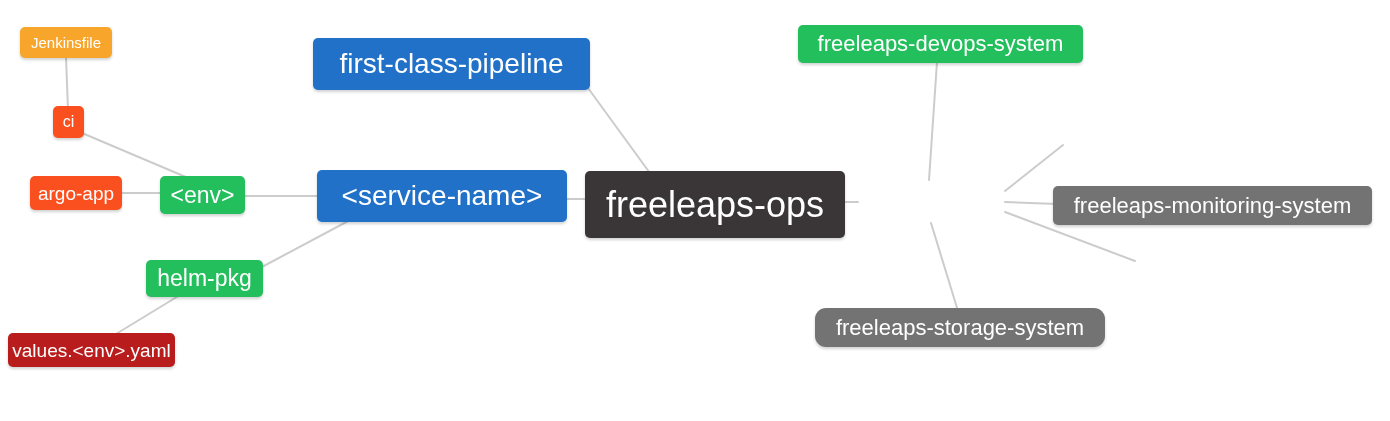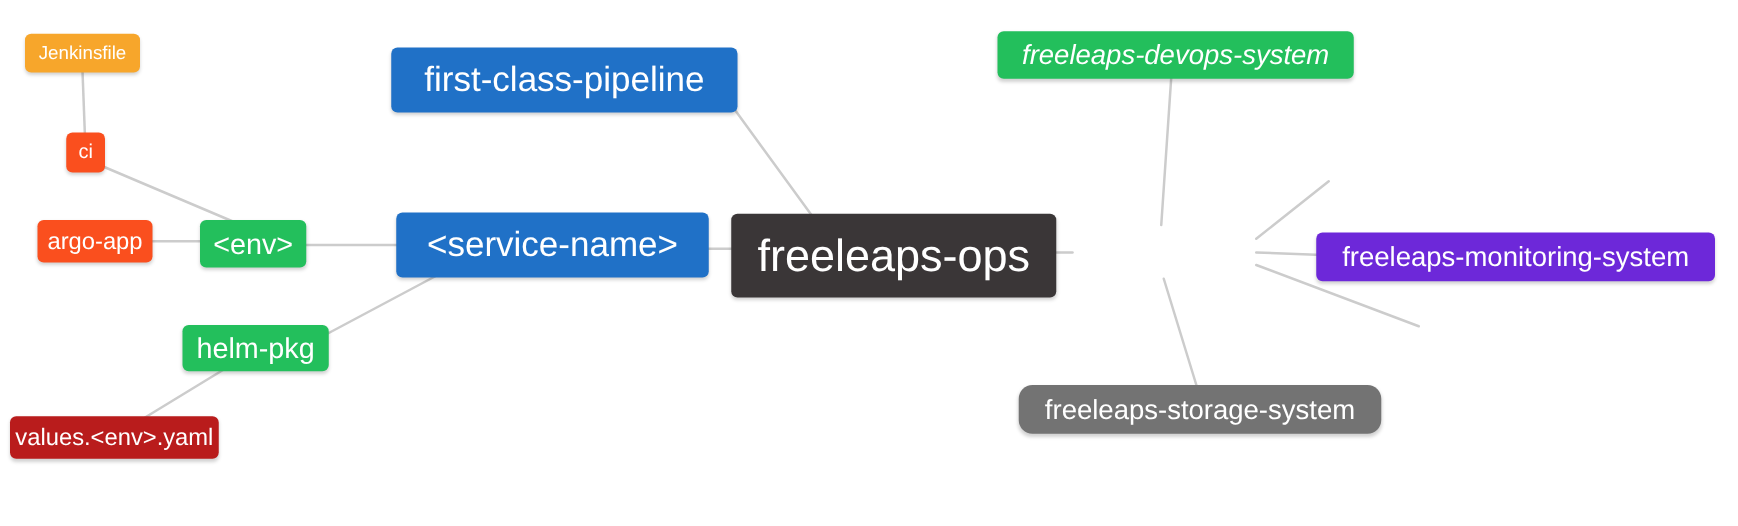--- a/index.html
+++ b/index.html
@@ -62,16 +62,16 @@
 
 <div class="node" style="left: 20px; top: 27px; width: 92px; height: 31px; font-size: 15px; background: rgb(247, 166, 43); color: rgb(255, 255, 255);">Jenkinsfile</div>
     <div class="node" style="left: 53px; top: 106px; width: 31px; height: 32px; font-size: 16px; background: rgb(250, 79, 30); color: rgb(255, 255, 255);">ci</div>
     <div class="node" style="left: 30px; top: 176px; width: 92px; height: 34px; font-size: 19px; background: rgb(250, 79, 30); color: rgb(255, 255, 255);">argo-app</div>
     <div class="node" style="left: 160px; top: 176px; width: 85px; height: 38px; font-size: 23px; background: rgb(35, 191, 92); color: rgb(255, 255, 255);">&lt;env&gt;</div>
     <div class="node" style="left: 146px; top: 260px; width: 117px; height: 37px; font-size: 23px; background: rgb(35, 191, 92); color: rgb(255, 255, 255);">helm-pkg</div>
     <div class="node" style="left: 8px; top: 333px; width: 167px; height: 34px; font-size: 19px; background: #b91c1c; color: rgb(255, 255, 255);">values.&lt;env&gt;.yaml</div>
     <div class="node" style="left: 313px; top: 38px; width: 277px; height: 52px; font-size: 28px; background: rgb(32, 113, 199); color: rgb(255, 255, 255);">first-class-pipeline</div>
     <div class="node" style="left: 317px; top: 170px; width: 250px; height: 52px; font-size: 28px; background: rgb(32, 113, 199); color: rgb(255, 255, 255);">&lt;service-name&gt;</div>
     <div class="node" style="left: 585px; top: 171px; width: 260px; height: 67px; font-size: 36px; background: rgb(58, 54, 55); color: rgb(255, 255, 255);">freeleaps-ops</div>
-    <div class="node" style="left: 798px; top: 25px; width: 285px; height: 38px; font-size: 22px; background: rgb(35, 191, 92); color: rgb(255, 255, 255); font-style: italic;">freeleaps-devops-system</div>
-    <div class="node" style="left: 1053px; top: 186px; width: 319px; height: 39px; font-size: 22px; background: #6d28d9; color: rgb(255, 255, 255);">freeleaps-monitoring-system</div>
+    <div class="node" style="left: 798px; top: 25px; width: 285px; height: 38px; font-size: 22px; background: rgb(35, 191, 92); color: rgb(255, 255, 255);">freeleaps-devops-system</div>
+    <div class="node" style="left: 1053px; top: 186px; width: 319px; height: 39px; font-size: 22px; background: #737373; color: rgb(255, 255, 255);">freeleaps-monitoring-system</div>
     <div class="node" style="left: 815px; top: 308px; width: 290px; height: 39px; font-size: 22px; background: #737373; color: rgb(255, 255, 255); border-radius: 11px;">freeleaps-storage-system</div>
   </div>
 
 </body></html>

